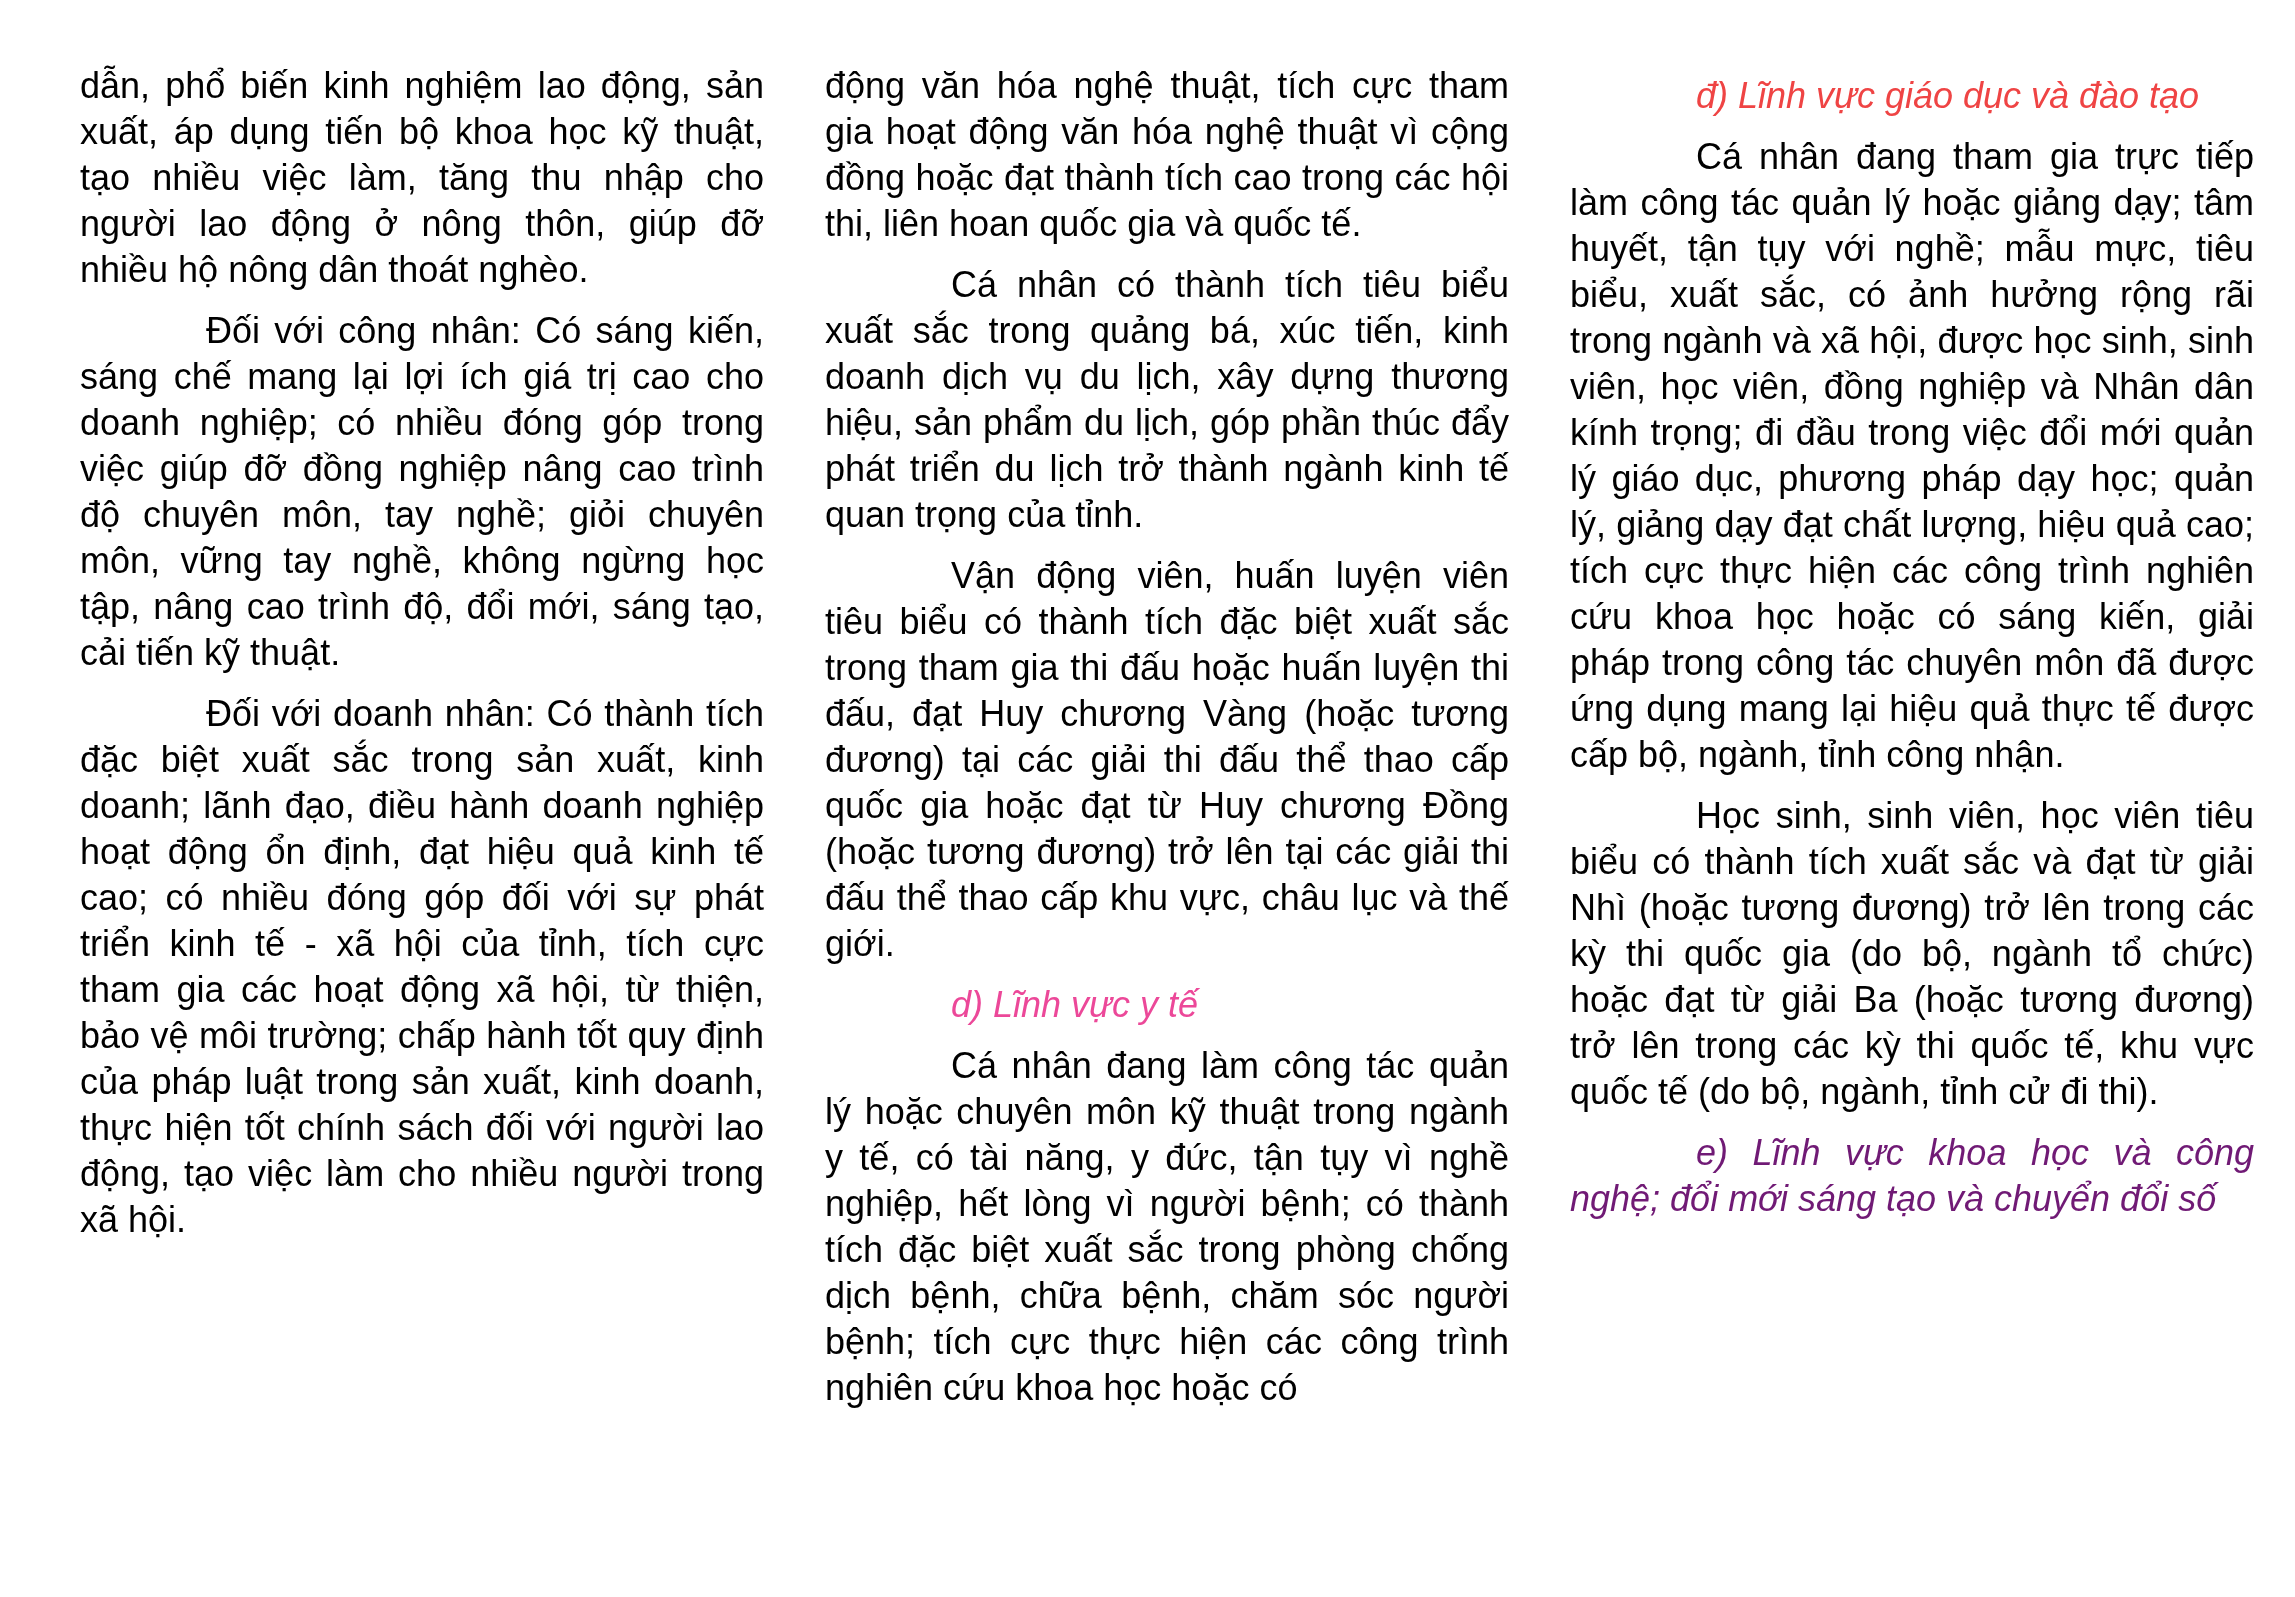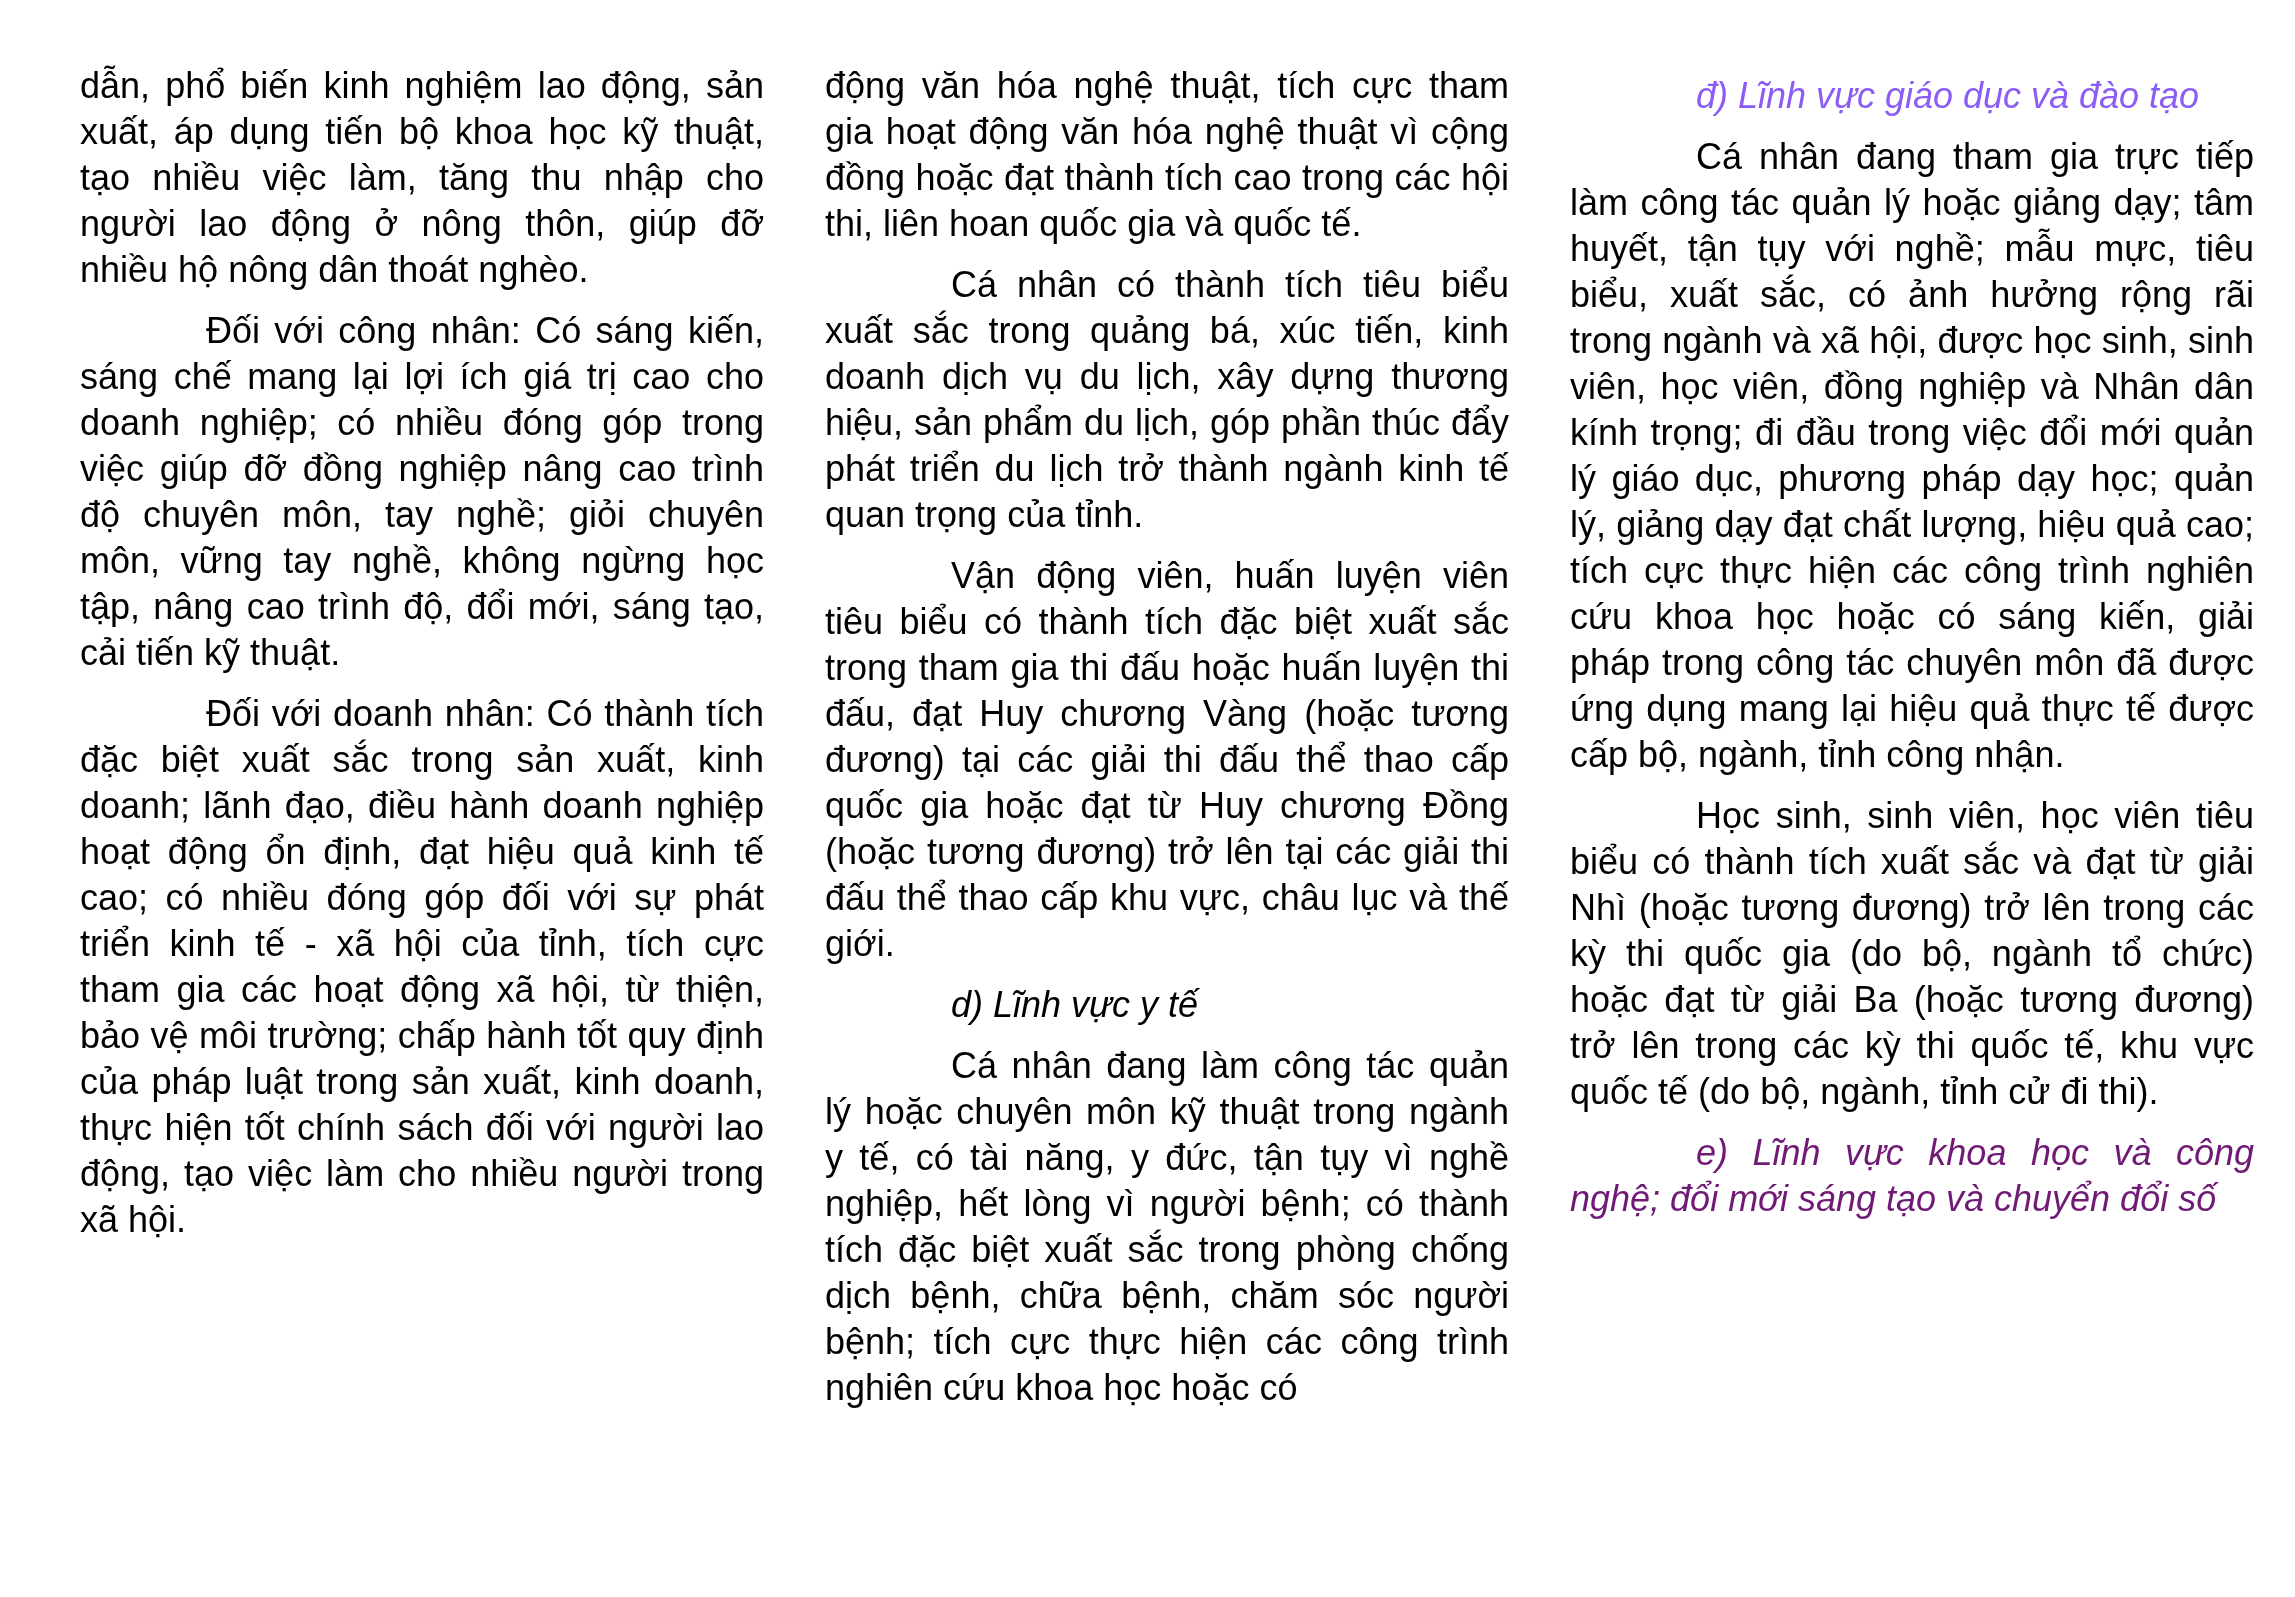--- a/index.html
+++ b/index.html
@@ -48,23 +48,23 @@
 <main class="page" style="background: rgb(255, 255, 255); margin-top: 12px;">
     <div class="col" style="color: rgb(0, 0, 0);">
       <p class="cont">dẫn, phổ biến kinh nghiệm lao động, sản xuất, áp dụng tiến bộ khoa học kỹ thuật, tạo nhiều việc làm, tăng thu nhập cho người lao động ở nông thôn, giúp đỡ nhiều hộ nông dân thoát nghèo.</p>
       <p class="">Đối với công nhân: Có sáng kiến, sáng chế mang lại lợi ích giá trị cao cho doanh nghiệp; có nhiều đóng góp trong việc giúp đỡ đồng nghiệp nâng cao trình độ chuyên môn, tay nghề; giỏi chuyên môn, vững tay nghề, không ngừng học tập, nâng cao trình độ, đổi mới, sáng tạo, cải tiến kỹ thuật.</p>
       <p class="">Đối với doanh nhân: Có thành tích đặc biệt xuất sắc trong sản xuất, kinh doanh; lãnh đạo, điều hành doanh nghiệp hoạt động ổn định, đạt hiệu quả kinh tế cao; có nhiều đóng góp đối với sự phát triển kinh tế - xã hội của tỉnh, tích cực tham gia các hoạt động xã hội, từ thiện, bảo vệ môi trường; chấp hành tốt quy định của pháp luật trong sản xuất, kinh doanh, thực hiện tốt chính sách đối với người lao động, tạo việc làm cho nhiều người trong xã hội.</p>
     </div>
     <div class="col" style="color: rgb(0, 0, 0);">
       <p class="cont">động văn hóa nghệ thuật, tích cực tham gia hoạt động văn hóa nghệ thuật vì cộng đồng hoặc đạt thành tích cao trong các hội thi, liên hoan quốc gia và quốc tế.</p>
       <p class="">Cá nhân có thành tích tiêu biểu xuất sắc trong quảng bá, xúc tiến, kinh doanh dịch vụ du lịch, xây dựng thương hiệu, sản phẩm du lịch, góp phần thúc đẩy phát triển du lịch trở thành ngành kinh tế quan trọng của tỉnh.</p>
       <p class="">Vận động viên, huấn luyện viên tiêu biểu có thành tích đặc biệt xuất sắc trong tham gia thi đấu hoặc huấn luyện thi đấu, đạt Huy chương Vàng (hoặc tương đương) tại các giải thi đấu thể thao cấp quốc gia hoặc đạt từ Huy chương Đồng (hoặc tương đương) trở lên tại các giải thi đấu thể thao cấp khu vực, châu lục và thế giới.</p>
-      <p class="heading " style="color: #000000;">d) Lĩnh vực y tế</p>
+      <p class="heading " style="color: #ec4899;">d) Lĩnh vực y tế</p>
       <p class="">Cá nhân đang làm công tác quản lý hoặc chuyên môn kỹ thuật trong ngành y tế, có tài năng, y đức, tận tụy vì nghề nghiệp, hết lòng vì người bệnh; có thành tích đặc biệt xuất sắc trong phòng chống dịch bệnh, chữa bệnh, chăm sóc người bệnh; tích cực thực hiện các công trình nghiên cứu khoa học hoặc có</p>
     </div>
     <div class="col" style="color: rgb(0, 0, 0);">
-      <p class="heading " style="color: #8b5cf6;">đ) Lĩnh vực giáo dục và đào tạo</p>
+      <p class="heading " style="color: #ef4444;">đ) Lĩnh vực giáo dục và đào tạo</p>
       <p class="">Cá nhân đang tham gia trực tiếp làm công tác quản lý hoặc giảng dạy; tâm huyết, tận tụy với nghề; mẫu mực, tiêu biểu, xuất sắc, có ảnh hưởng rộng rãi trong ngành và xã hội, được học sinh, sinh viên, học viên, đồng nghiệp và Nhân dân kính trọng; đi đầu trong việc đổi mới quản lý giáo dục, phương pháp dạy học; quản lý, giảng dạy đạt chất lượng, hiệu quả cao; tích cực thực hiện các công trình nghiên cứu khoa học hoặc có sáng kiến, giải pháp trong công tác chuyên môn đã được ứng dụng mang lại hiệu quả thực tế được cấp bộ, ngành, tỉnh công nhận.</p>
       <p class="">Học sinh, sinh viên, học viên tiêu biểu có thành tích xuất sắc và đạt từ giải Nhì (hoặc tương đương) trở lên trong các kỳ thi quốc gia (do bộ, ngành tổ chức) hoặc đạt từ giải Ba (hoặc tương đương) trở lên trong các kỳ thi quốc tế, khu vực quốc tế (do bộ, ngành, tỉnh cử đi thi).</p>
       <p class="heading " style="color: #701a75;">e) Lĩnh vực khoa học và công nghệ; đổi mới sáng tạo và chuyển đổi số</p>
     </div>
   </main>
 
 
 </body></html>

